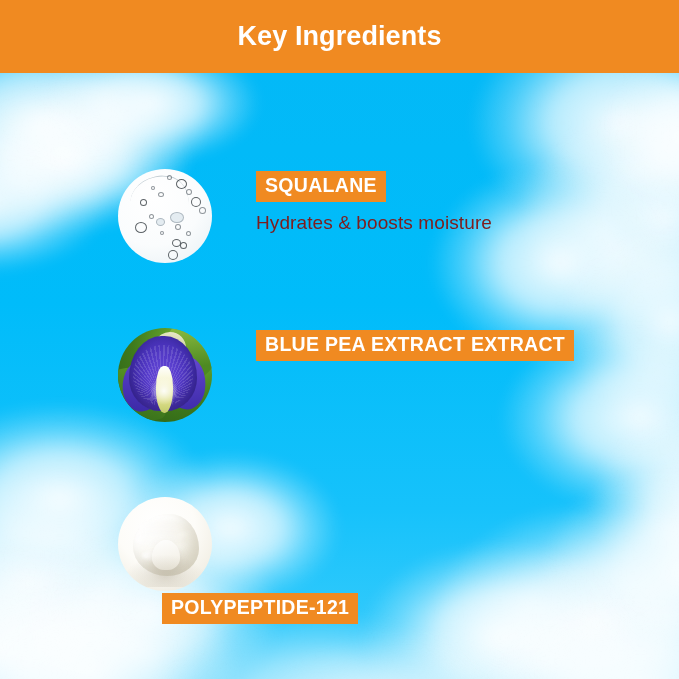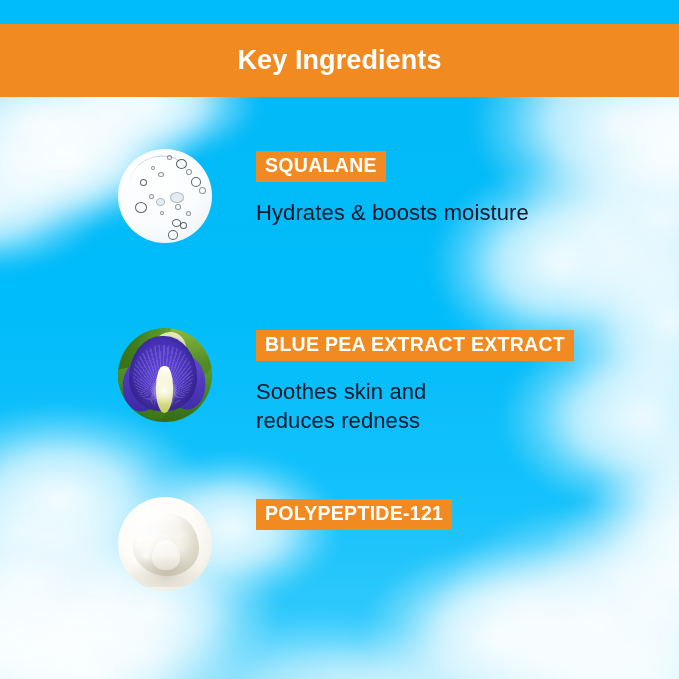--- a/index.html
+++ b/index.html
@@ -78,21 +78,20 @@
   .header {
     position: absolute;
     left: 0; top: 0;
     width: 679px;
     height: 73px;
     background: #f08a21;
     display: flex;
     align-items: center;
     justify-content: center;
     z-index: 6;
-    margin-top: 24px;
   }
 
   .header-title {
     color: #ffffff;
     font-size: 27px;
     font-weight: bold;
     letter-spacing: 0.1px;
     line-height: 1;
   }
 
@@ -105,23 +104,23 @@
     z-index: 5;
   }
 
   .row {
     position: absolute;
     display: flex;
     align-items: flex-start;
     left: 118px;
   }
 
-  .row-1 { top: 76px; justify-content: center; }
+  .row-1 { top: 96px; justify-content: center; }
   .row-2 { top: 255px; }
-  .row-3 { top: 424px; }
+  .row-3 { top: 424px; flex-direction: column; }
 
   .thumb {
     width: 94px;
     height: 94px;
     border-radius: 50%;
     flex: 0 0 94px;
     overflow: hidden;
     position: relative;
   }
 
@@ -136,24 +135,24 @@
     color: #ffffff;
     font-size: 19.5px;
     font-weight: bold;
     letter-spacing: 0.3px;
     padding: 5px 9px 6px 9px;
     line-height: 1;
     white-space: nowrap;
   }
 
   .desc {
-    color: #0f172a;
-    font-size: 22px;
+    color: #7f1d1d;
+    font-size: 19px;
     line-height: 1.32;
-    margin-top: 16px;
+    margin-top: 8px;
     white-space: pre-line;
     letter-spacing: 0.1px;
     text-shadow: 0 0 1px rgba(0,0,0,0.03);
   }
 
   
 
   
   .gel-bg {
     position: absolute; inset: 0;
@@ -373,22 +372,20 @@
         <div class="leaf-b"></div>
         <div class="petal-top"></div>
         <div class="petal-left"></div>
         <div class="petal-right"></div>
         <div class="petal-main"></div>
         <div class="flower-center"></div>
         <div class="flower-glow"></div>
       </div>
       <div class="row-text">
         <div class="badge">BLUE PEA EXTRACT EXTRACT</div>
-        <div class="desc">Soothes skin and
-reduces redness</div>
       </div>
     </div>
 
     <div class="row row-3">
       <div class="thumb">
         <div class="cream-bg"></div>
         <div class="cream-swirl"></div>
         <div class="cream-ridge" style="left:22%; top:24%; width:54%; height:16%;"></div>
         <div class="cream-ridge" style="left:18%; top:38%; width:58%; height:14%;"></div>
         <div class="cream-ridge" style="left:26%; top:56%; width:44%; height:12%;"></div>

